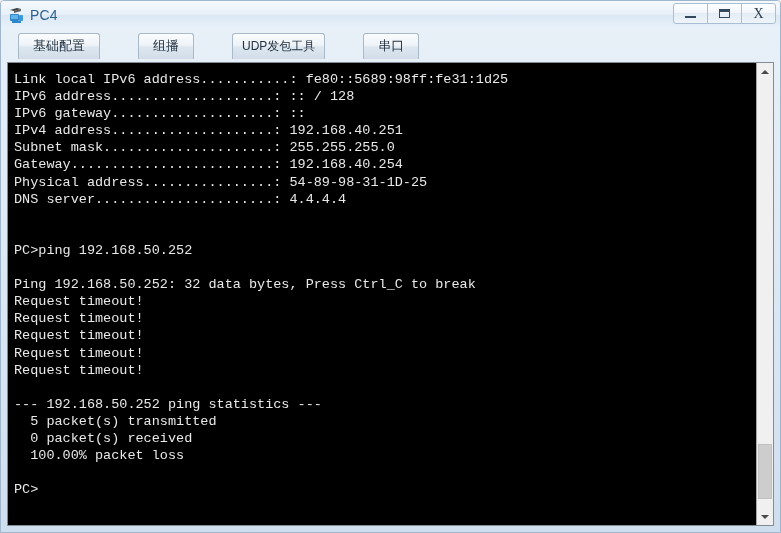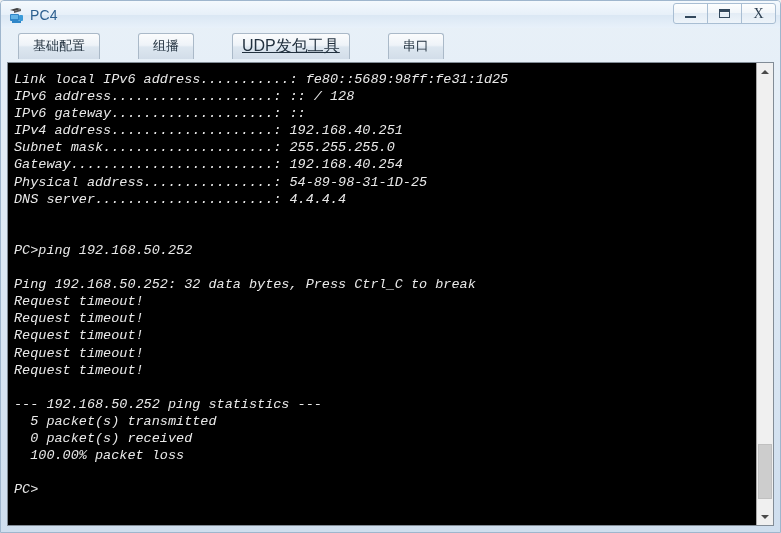--- a/index.html
+++ b/index.html
@@ -120,36 +120,35 @@
     border: 1px solid #aab9c8;
     border-bottom: none;
     border-radius: 3px 3px 0 0;
     background: linear-gradient(to bottom, #fbfcfd 0%, #eef3f8 45%, #dde7f0 52%, #d2dde9 100%);
     font-size: 13px;
     color: #22313f;
     font-family: "Liberation Sans", sans-serif;
     white-space: nowrap;
     cursor: default;
   }
-  .tab.small { font-size: 16px; padding: 0 9px; text-decoration: underline; }
+  .tab.small { font-size: 12px; padding: 0 9px; }
   .tab.active {
     background: linear-gradient(to bottom, #ffffff 0%, #fcfdfe 60%, #f6f9fc 100%);
     color: #44505c;
   }
 
   
   .terminal-wrap {
     flex: 1 1 auto;
     position: relative;
     border: 1px solid #828c96;
     background: #000000;
     box-sizing: border-box;
     display: flex;
     overflow: hidden;
-    font-style: italic;
   }
   .terminal {
     flex: 1 1 auto;
     background: #000000;
     color: #e9e9e9;
     font-family: "Liberation Mono", "DejaVu Sans Mono", monospace;
     font-size: 13.5px;
     line-height: 17.1px;
     padding: 8px 0 0 6px;
     white-space: pre;

